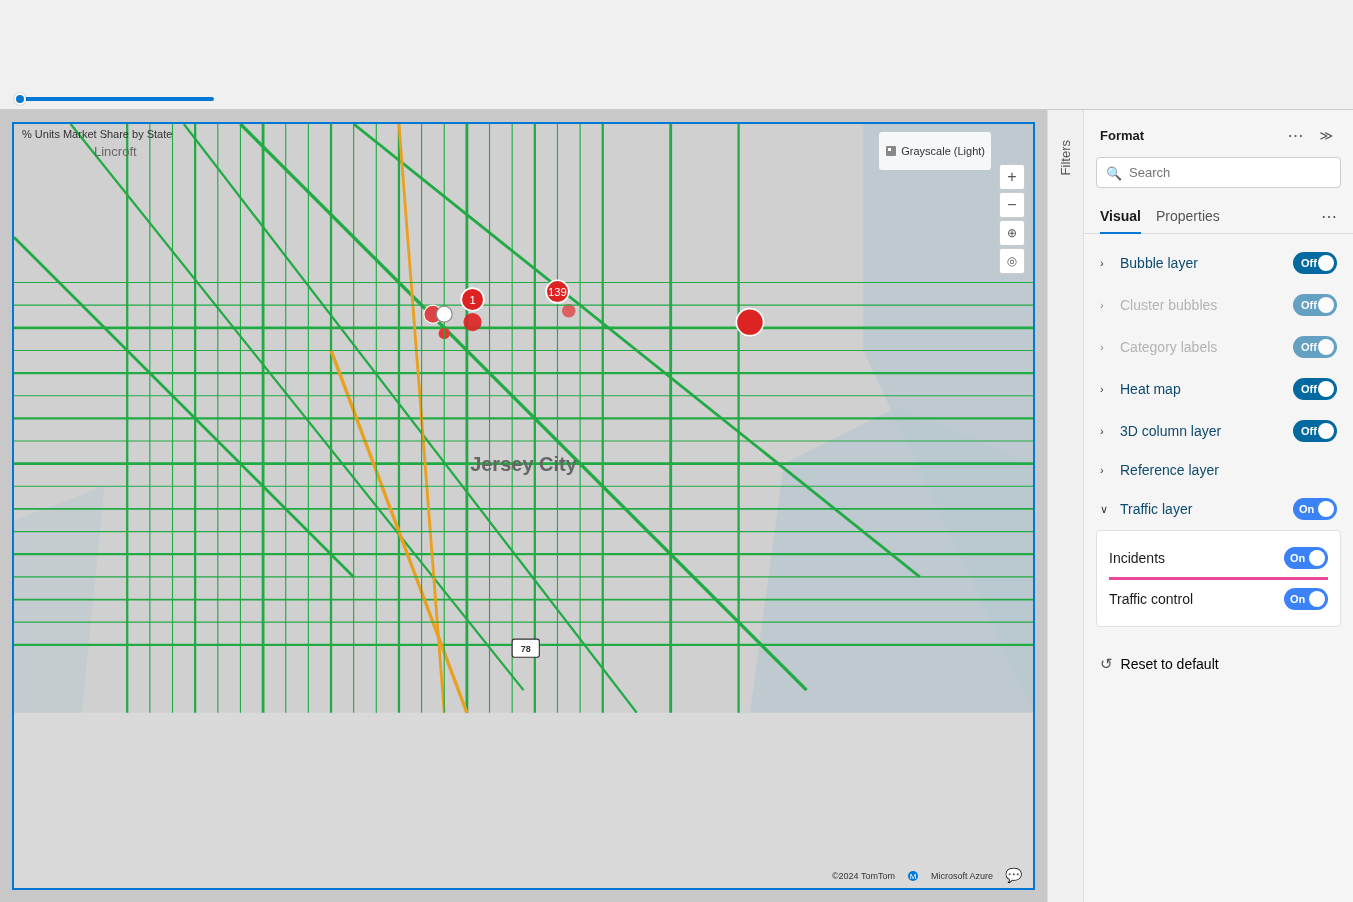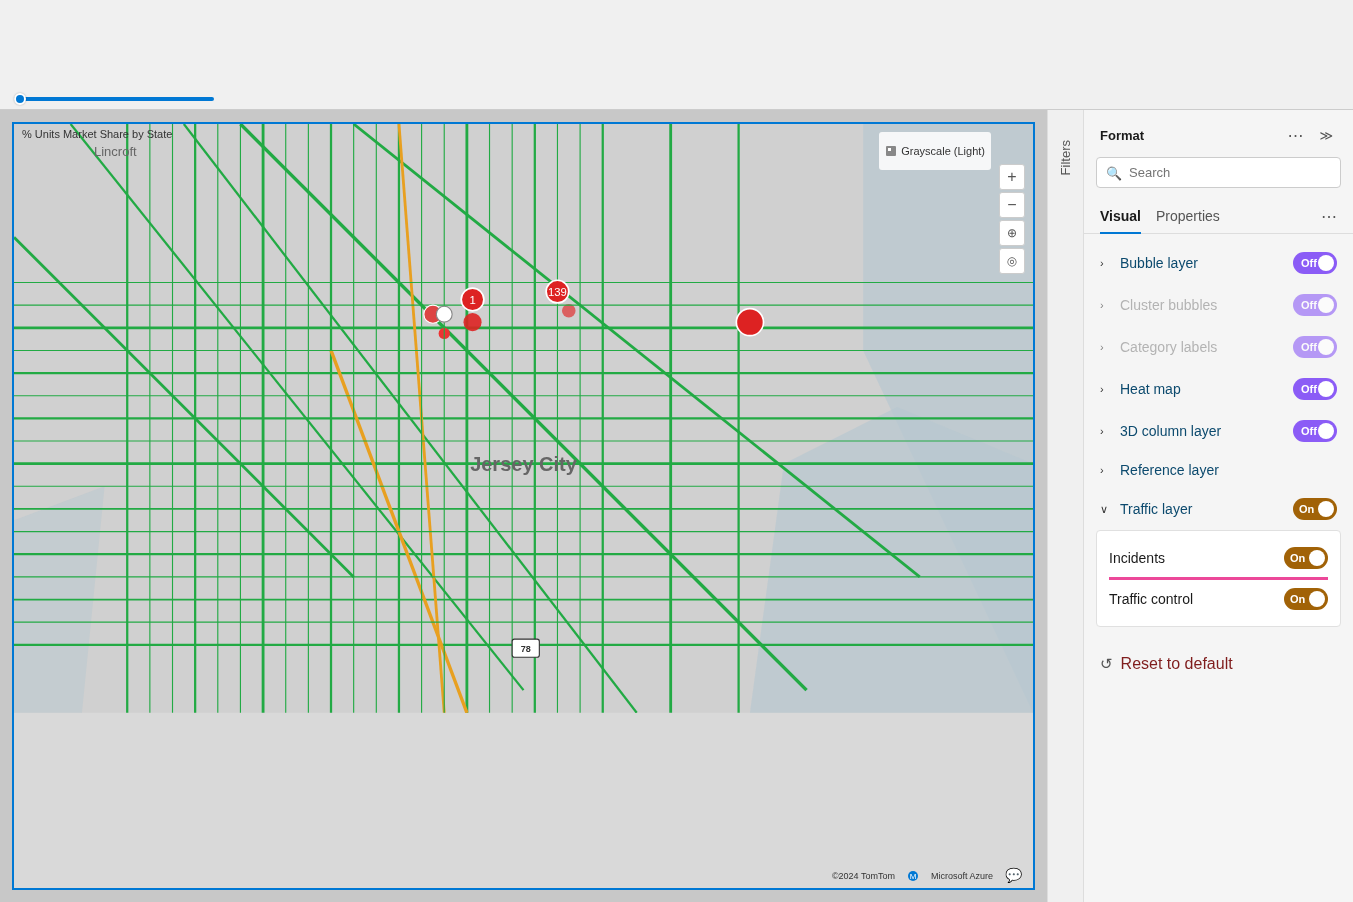--- a/index.html
+++ b/index.html
@@ -311,25 +311,25 @@
       height: 22px;
       border-radius: 11px;
       cursor: pointer;
       display: flex;
       align-items: center;
       padding: 0 3px;
       transition: background 0.2s;
     }
 
     .toggle.off {
-      background: #8b5cf6;
+      background: #0369a1;
     }
 
     .toggle.on {
-      background: #a16207;
+      background: #3b82f6;
     }
 
     .toggle-label {
       font-size: 11px;
       font-weight: 600;
       color: white;
       margin-left: 2px;
       user-select: none;
     }
 
@@ -387,22 +387,22 @@
       cursor: pointer;
       gap: 8px;
     }
 
     .reset-icon {
       font-size: 15px;
       color: #555;
     }
 
     .reset-label {
-      font-size: 16px;
-      color: #7f1d1d;
+      font-size: 14px;
+      color: #000000;
     }
 
     
     .map-bg {
       position: absolute;
       top: 0; left: 0; right: 0; bottom: 0;
     }
 
     .range-slider {
       width: 200px;

